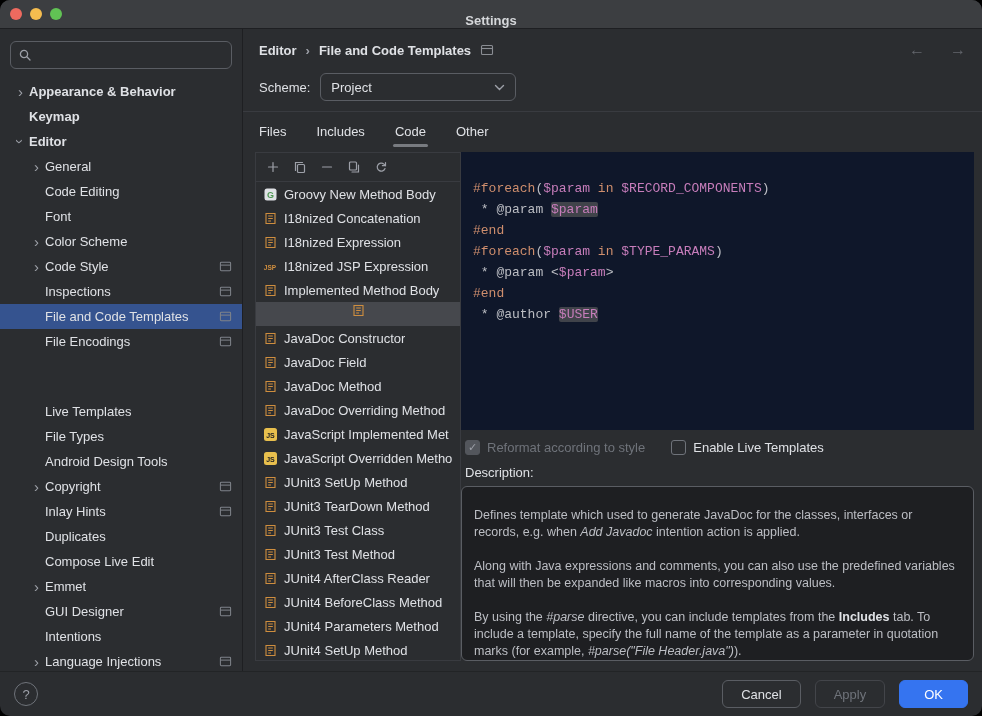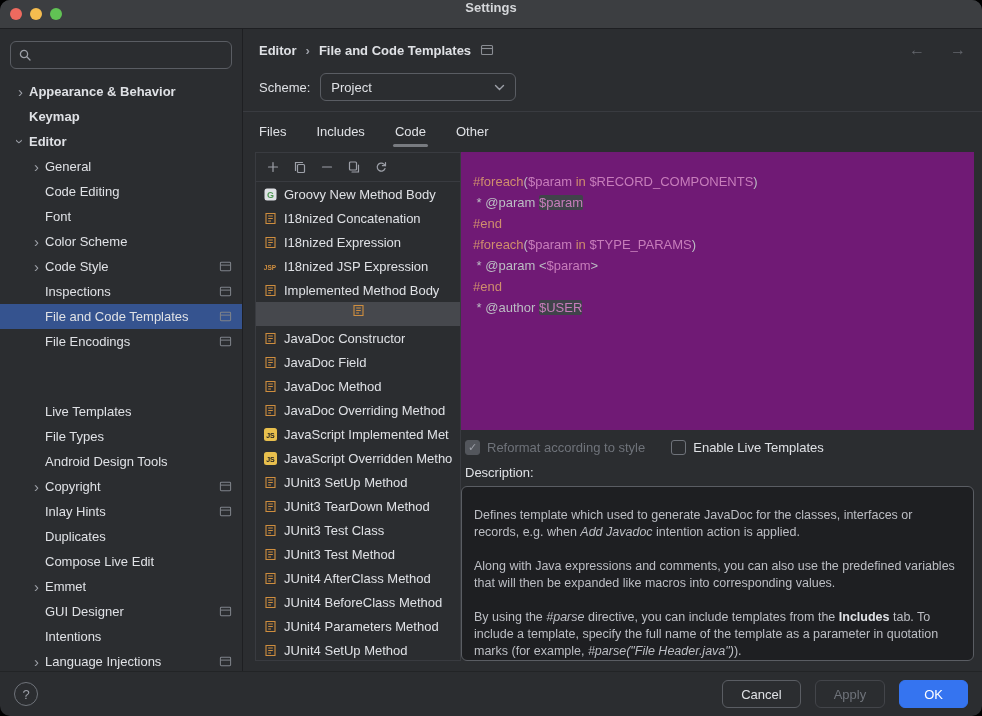--- a/index.html
+++ b/index.html
@@ -1,20 +1,20 @@
 <!DOCTYPE html>
 <html><head>
 <meta charset="utf-8">
 <style>
   html,body{margin:0;padding:0;background:#000;}
   .window{width:982px;height:716px;border-radius:10px;overflow:hidden;display:flex;flex-direction:column;
     background:#2b2d30;font-family:"Liberation Sans",sans-serif;font-size:13px;color:#dfe1e5;}
   
   .titlebar{height:28px;flex:0 0 28px;background:#3c3e41;border-bottom:1px solid #1e1f22;
-    display:flex;align-items:flex-start;justify-content:center;position:relative;}
+    display:flex;align-items:flex-end;justify-content:center;position:relative;}
   .traffic{position:absolute;left:10px;top:0;height:100%;display:flex;align-items:center;gap:8px;}
   .tl{width:12px;height:12px;border-radius:50%;}
   .tl.red{background:#ee6a5f;} .tl.yellow{background:#f5bd4f;} .tl.green{background:#61c354;}
   .title{font-weight:bold;color:#d5d7da;}
   
   .main{flex:1;display:flex;min-height:0;}
   .sidebar{width:243px;flex:0 0 243px;border-right:1px solid #1e1f22;display:flex;flex-direction:column;
     padding-top:12px;min-height:0;box-sizing:border-box;}
   .search-box{margin:0 10px;height:26px;flex:0 0 26px;border:1px solid #5a5d63;border-radius:6px;
     display:flex;align-items:center;gap:5px;padding:0 7px;}
@@ -50,22 +50,22 @@
     display:flex;flex-direction:column;min-height:0;}
   .list-toolbar{height:28px;flex:0 0 28px;display:flex;align-items:center;gap:13px;padding:0 10px;
     border-bottom:1px solid #393b40;}
   .tool-icon{display:flex;align-items:center;cursor:pointer;}
   .list-items{flex:1;overflow:hidden;}
   .tpl-row{height:24px;display:flex;align-items:center;gap:6px;padding:0 6px;white-space:nowrap;overflow:hidden;}
   .tpl-row.selected{background:#46484d;flex-direction:column;}
   .tpl-icon{flex:0 0 16px;display:flex;align-items:center;justify-content:center;}
   .tpl-label{overflow:hidden;white-space:nowrap;}
   .editor-col{flex:1;display:flex;flex-direction:column;min-width:0;}
-  .code-editor{background:#701a75;height:278px;flex:0 0 278px;box-sizing:border-box;padding:19px 12px;
-    font-family:Liberation Sans, sans-serif;font-size:13px;line-height:21px;overflow:hidden;}
+  .code-editor{background:#0f172a;height:278px;flex:0 0 278px;box-sizing:border-box;padding:26px 12px;
+    font-family:Liberation Mono, monospace;font-size:13px;line-height:21px;overflow:hidden;}
   .code-line{white-space:pre;}
   .tk-kw{color:#cf8e6d;} .tk-var{color:#c77dbb;} .tk-pl{color:#bcbec4;} .tk-pn{color:#bcbec4;}
   .tk-varhl{color:#c77dbb;background:#40434a;border-radius:2px;}
   .opts-row{display:flex;gap:26px;align-items:center;padding:10px 4px 4px;flex:0 0 auto;}
   .opt{display:flex;align-items:center;gap:7px;cursor:pointer;}
   .opt.disabled{color:#6f737a;}
   .cb{width:15px;height:15px;box-sizing:border-box;border:1px solid #6f737a;border-radius:3px;
     display:flex;align-items:center;justify-content:center;font-size:11px;color:#9da0a8;}
   .cb.checked{background:#53565c;border-color:#53565c;}
   .cb.checked::after{content:"\2713";}
@@ -478,21 +478,21 @@
                 </span>
                 <span class="tpl-label">JUnit3 Test Method</span>
               </div>
               <div class="tpl-row">
                 <span class="tpl-icon">
                   <svg width="15" height="15" viewBox="0 0 15 15" fill="none" stroke="#cf8e3f" stroke-width="1.1">
                     <path d="M3 2.5h9v10H3z"></path>
                     <path d="M5.2 5h4.6M5.2 7.5h4.6M5.2 10h2.8"></path>
                   </svg>
                 </span>
-                <span class="tpl-label">JUnit4 AfterClass Method</span>
+                <span class="tpl-label">JUnit4 AfterClass Reader</span>
               </div>
               <div class="tpl-row">
                 <span class="tpl-icon">
                   <svg width="15" height="15" viewBox="0 0 15 15" fill="none" stroke="#cf8e3f" stroke-width="1.1">
                     <path d="M3 2.5h9v10H3z"></path>
                     <path d="M5.2 5h4.6M5.2 7.5h4.6M5.2 10h2.8"></path>
                   </svg>
                 </span>
                 <span class="tpl-label">JUnit4 BeforeClass Method</span>
               </div>

